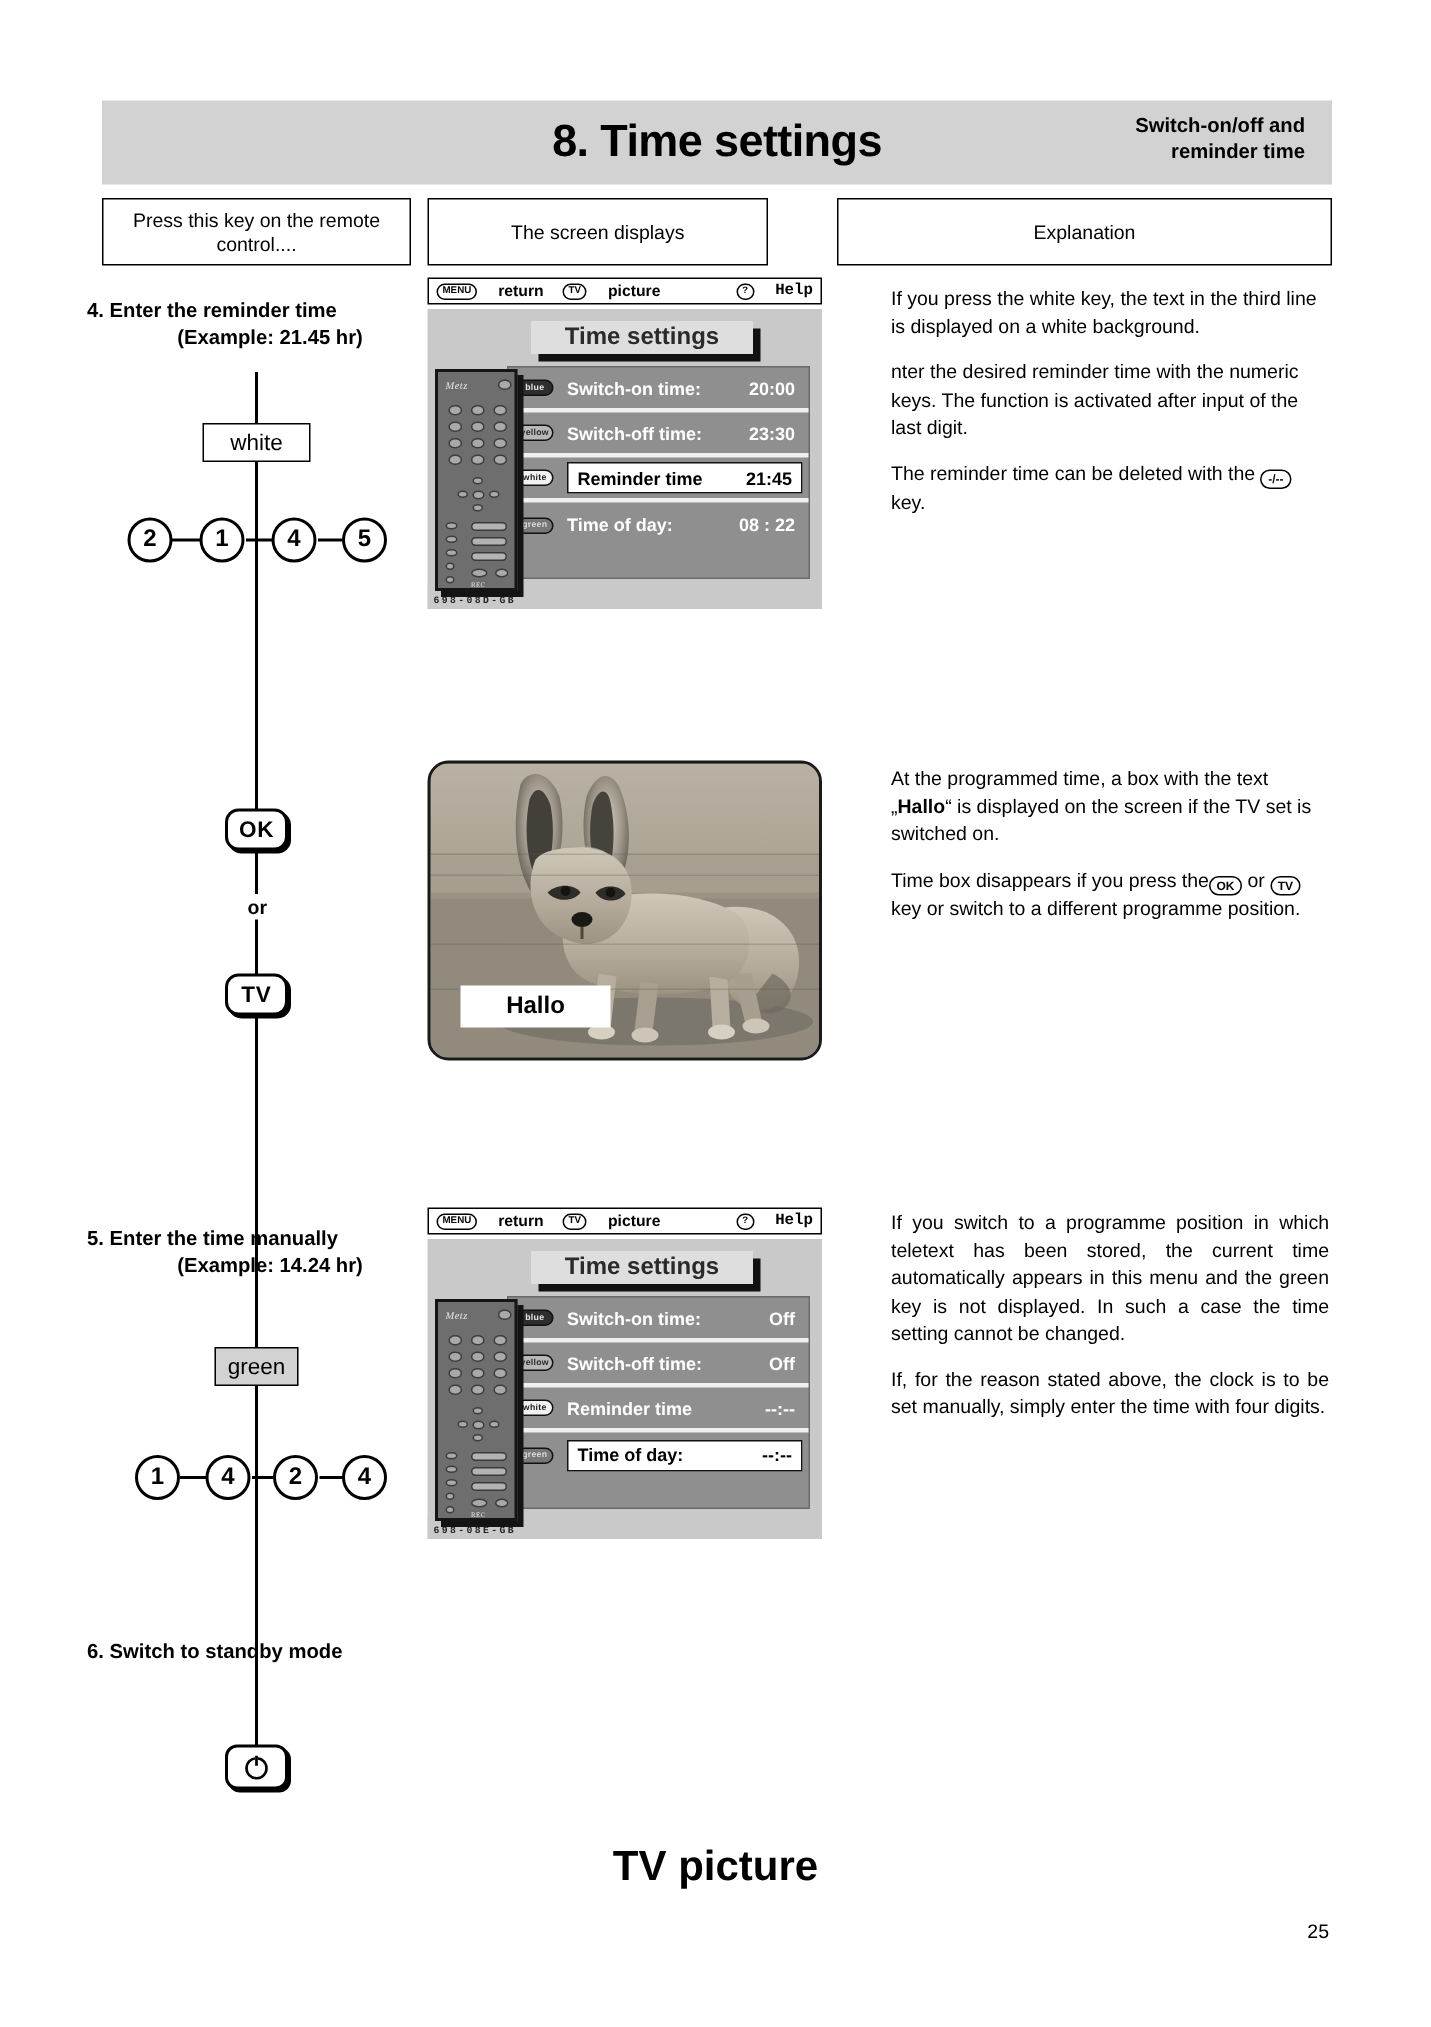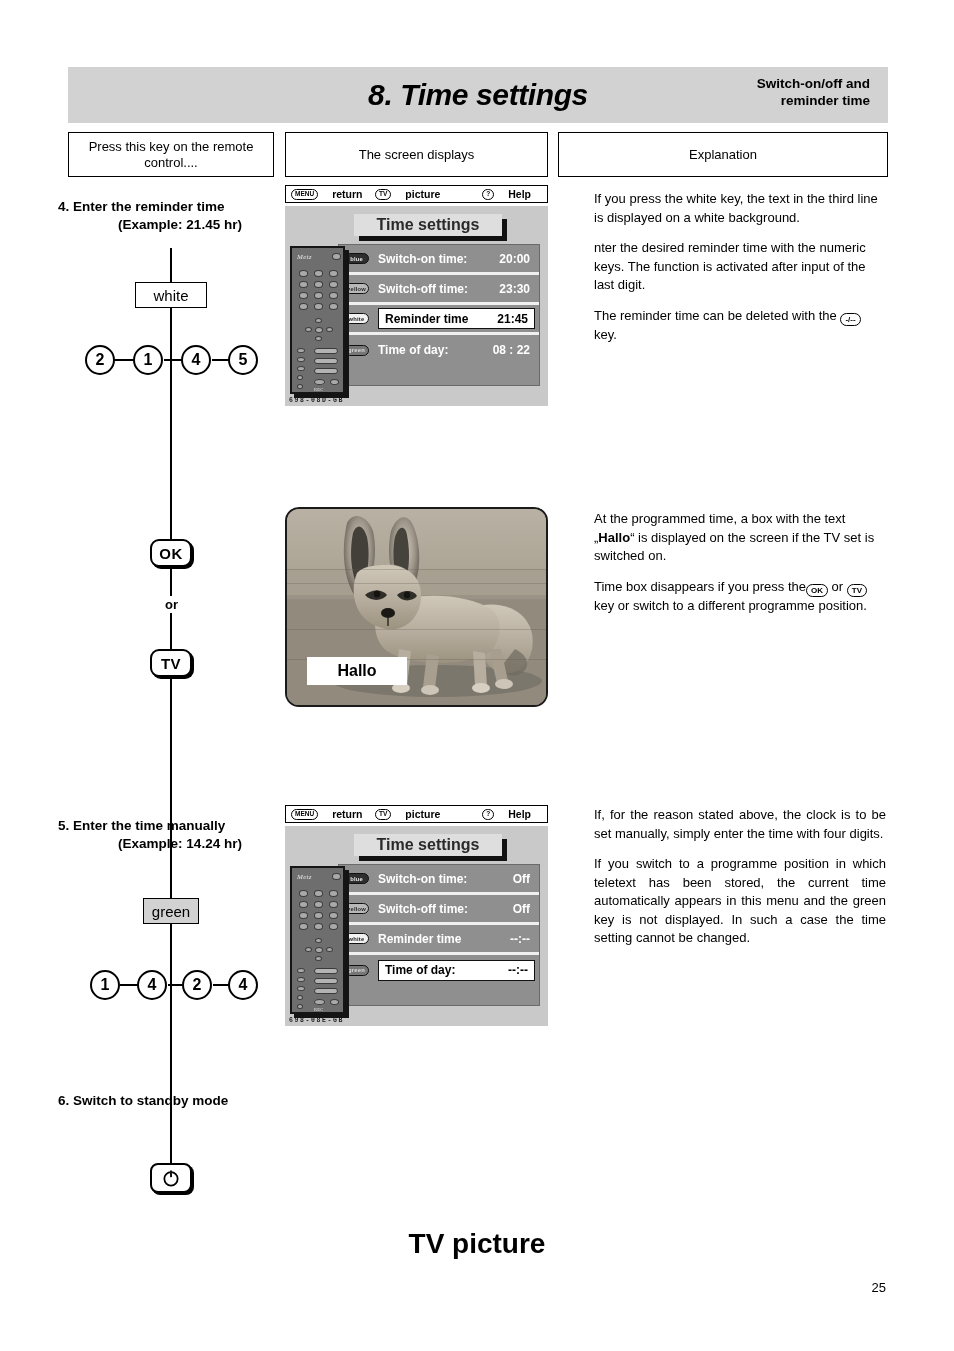--- a/index.html
+++ b/index.html
@@ -14,38 +14,38 @@
 
   
   .header-band {
     position: absolute; left: 68px; top: 67px;
     width: 820px; height: 56px;
     background: #d2d2d2;
     display: flex; align-items: center;
   }
   .header-title {
     position: absolute; left: 0; right: 0; text-align: center;
-    font-size: 30px; font-weight: bold; letter-spacing: -0.4px; font-style: italic;
+    font-size: 30px; font-weight: bold; letter-spacing: -0.4px;
   }
   .header-sub {
     position: absolute; right: 18px; top: 8px; width: 250px;
     text-align: right; font-size: 13.5px; font-weight: bold;
     line-height: 17px;
   }
 
   
   .colhead {
     position: absolute; top: 132px; height: 45px;
     border: 1.6px solid #000; background: #fff;
     display: flex; align-items: center; justify-content: center;
     text-align: center; font-size: 13px; line-height: 16px;
     padding: 0 6px;
   }
   .colhead.c1 { left: 68px;  width: 206px; }
-  .colhead.c2 { left: 285px; width: 263px; }
+  .colhead.c2 { left: 285px; width: 227px; }
   .colhead.c3 { left: 558px; width: 330px; }
 
   
   .spine {
     position: absolute; left: 170px; width: 2.2px; background: #000;
   }
 
   
   .step-head {
     position: absolute; font-size: 13.5px; font-weight: bold;
@@ -92,21 +92,21 @@
   
   .tvscreen { position: absolute; width: 263px; }
   .osd-topbar {
     height: 18px; border: 1.6px solid #000; background: #fff;
     display: flex; align-items: center; position: relative;
     font-size: 10.5px; font-weight: bold;
   }
   .osd-topbar .tb-item { display: flex; align-items: center; gap: 14px; }
   .osd-topbar .tb-return { position: absolute; left: 5px; }
   .osd-topbar .tb-picture { position: absolute; left: 89px; }
-  .osd-topbar .tb-help { position: absolute; right: 16px; }
+  .osd-topbar .tb-help { position: absolute; right: 5px; font-family: Liberation Mono, monospace; }
   .pill {
     display: inline-flex; align-items: center; justify-content: center;
     border: 1.3px solid #000; border-radius: 7px;
     background: #fff; font-size: 6.5px; font-weight: bold;
     height: 11px; padding: 0 3px; line-height: 1;
   }
 
   .osd-body {
     position: relative; height: 200px; background: #c9c9c9;
     margin-top: 3px; overflow: hidden;
@@ -523,22 +523,22 @@
           </span>
         </div>
       </div>
 
       <div class="osd-codestrip"></div>
       <div class="osd-code">698-08E-GB</div>
     </div>
   </div>
 
   <div class="expl just" style="top:806px;">
+    <p>If you switch to a programme position in which teletext has been stored, the current time automatically appears in this menu and the green key is not displayed. In such a case the time setting cannot be changed.</p>
     <p>If, for the reason stated above, the clock is to be set manually, simply enter the time with four digits.</p>
-    <p>If you switch to a programme position in which teletext has been stored, the current time automatically appears in this menu and the green key is not displayed. In such a case the time setting cannot be changed.</p>
   </div>
 
   <div class="step-head" style="left:58px; top:1092px;">
     <span>6. Switch to standby mode</span>
   </div>
 
   <div class="standby" style="left:150px; top:1163px;">
     <svg width="20" height="20" viewBox="0 0 24 24">
       <circle cx="12" cy="13" r="8" fill="none" stroke="#000" stroke-width="2.1"></circle>
       <rect x="10.8" y="2.5" width="2.4" height="9" fill="#fff"></rect>

